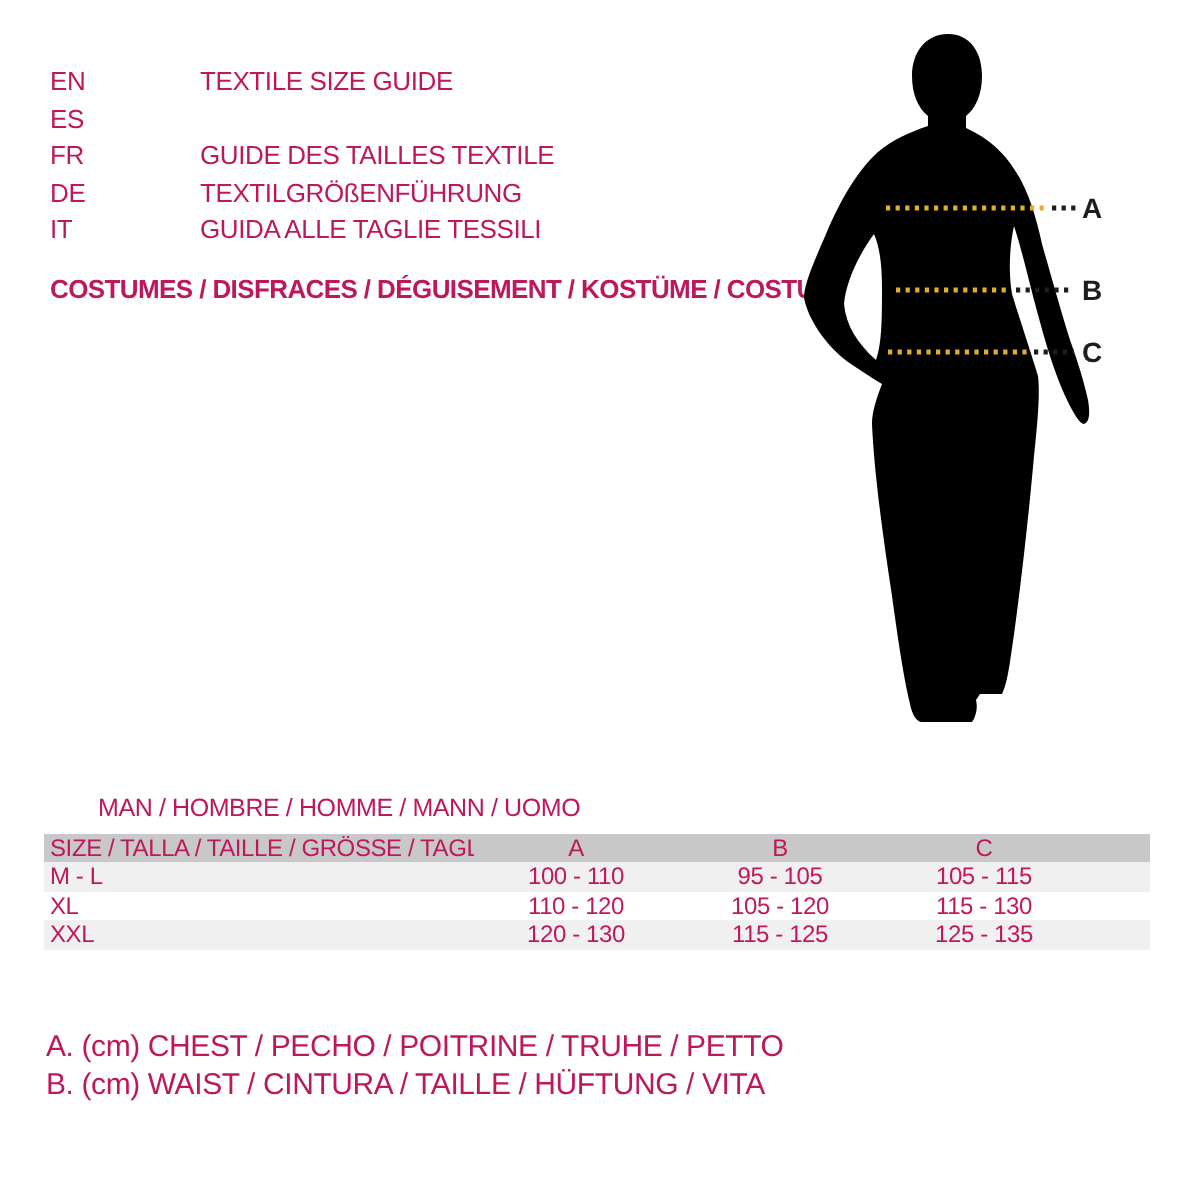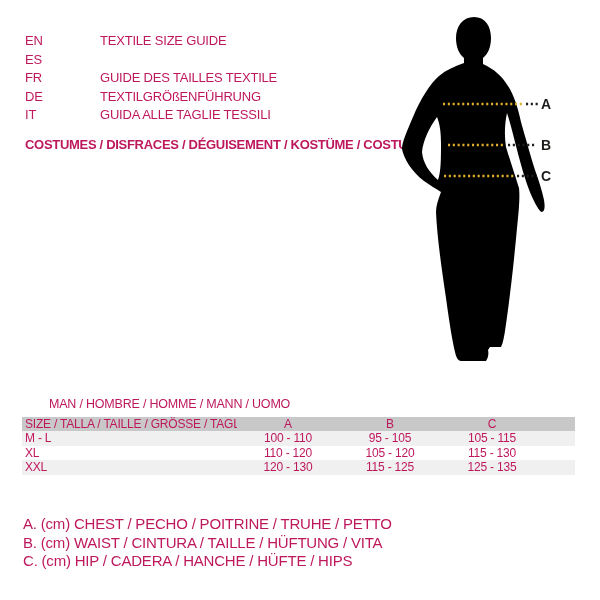--- a/index.html
+++ b/index.html
@@ -162,16 +162,15 @@
       <div class="t-cell num">120 - 130</div>
       <div class="t-cell num">115 - 125</div>
       <div class="t-cell num">125 - 135</div>
       <div class="t-cell"></div>
     </div>
   </div>
 
   <div class="legend">
     <div class="legend-line">A. (cm) CHEST / PECHO / POITRINE / TRUHE / PETTO</div>
     <div class="legend-line">B. (cm) WAIST / CINTURA / TAILLE / HÜFTUNG / VITA</div>
-    <div class="legend-line">C. (cm) HIP / CADERA / HANCHE / HÜFTE / HIPS</div>
   </div>
 
 </div>
 
 </body></html>

